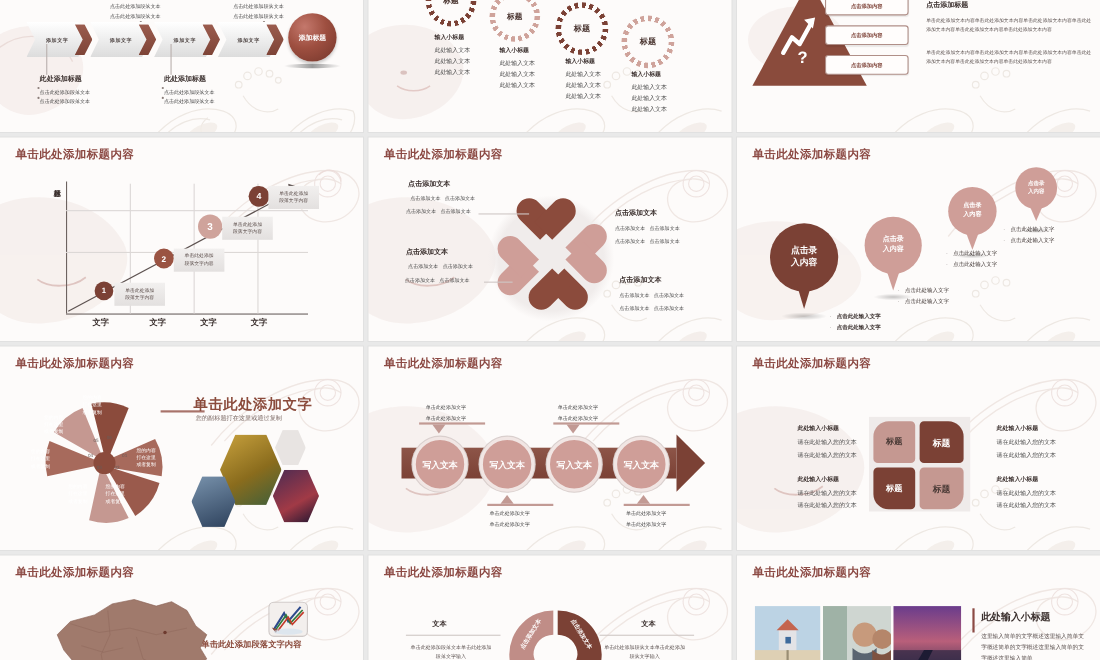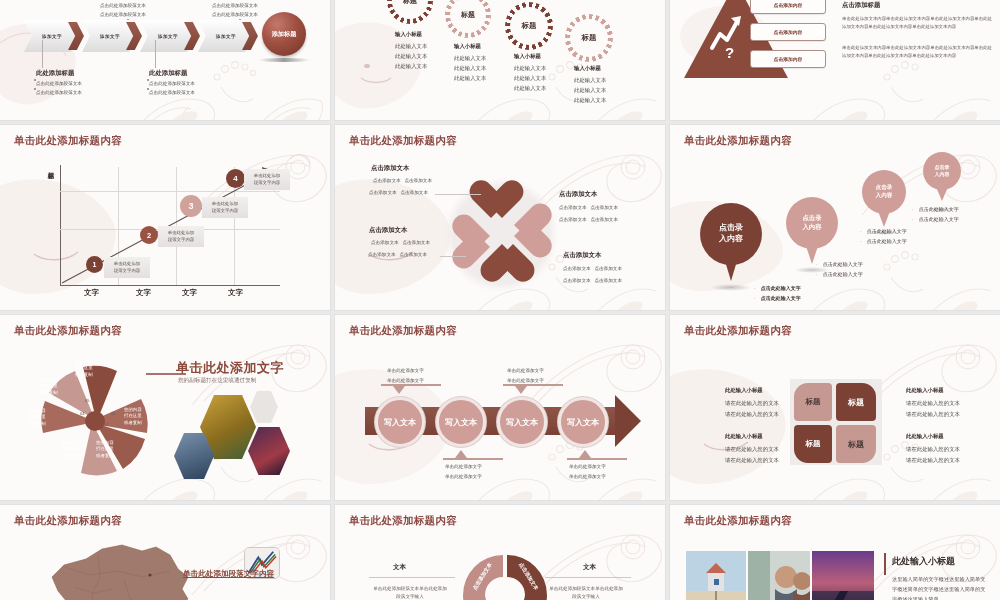--- a/index.html
+++ b/index.html
@@ -804,21 +804,21 @@
     <div class="icobox" style="left:244px;top:42px;">
       <svg viewBox="0 0 36 32" style="width:100%;height:100%">
         <rect x="0" y="0" width="36" height="32" fill="#f3efed"></rect>
         <path d="M4 26 L14 10 L18 18 L30 4" fill="none" stroke="#2d4a8c" stroke-width="2"></path>
         <path d="M6 26 L16 12 L20 20 L32 7" fill="none" stroke="#2f7a3a" stroke-width="1.6"></path>
         <path d="M8 27 L18 14 L22 21 L33 9" fill="none" stroke="#c23a2a" stroke-width="1.6"></path>
         <path d="M2 24 L8 26 L6 29 Z" fill="#8b4b3c"></path>
         <ellipse cx="18" cy="28" rx="14" ry="3" fill="#cfe0ef" opacity=".6"></ellipse>
       </svg>
     </div>
-    <div class="t" style="left:183px;top:64px;font-size:7.6px;font-weight:bold;color:#8b4b3c;text-decoration:underline;">单击此处添加段落文字内容</div>
+    <div class="t" style="left:183px;top:76px;font-size:7.6px;font-weight:bold;color:#8b4b3c;">单击此处添加段落文字内容</div>
   </div>
 
   <div class="slide">
     <div class="title">单击此处添加标题内容</div>
     <svg class="paisley p-topright" viewBox="0 0 150 105">
       <g fill="none" stroke="#e0cfc8" stroke-width="1.2">
         <path d="M6 98 C34 62 78 38 112 38 C138 38 148 58 134 74 C118 92 88 86 86 66 C84 48 108 40 124 50"></path>
         <path d="M18 94 C44 64 80 46 108 46"></path>
       </g>
       <g fill="none" stroke="#ddc6c2" stroke-width="1">

